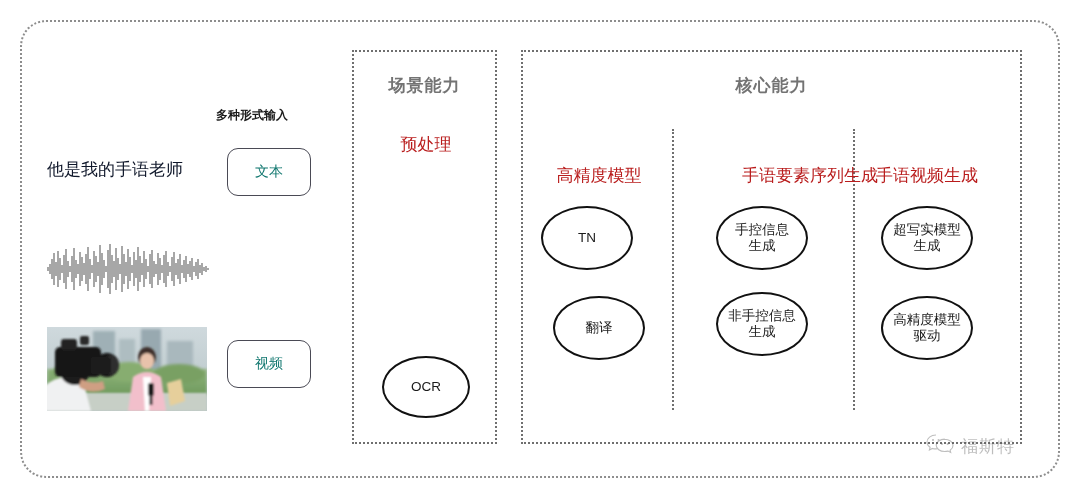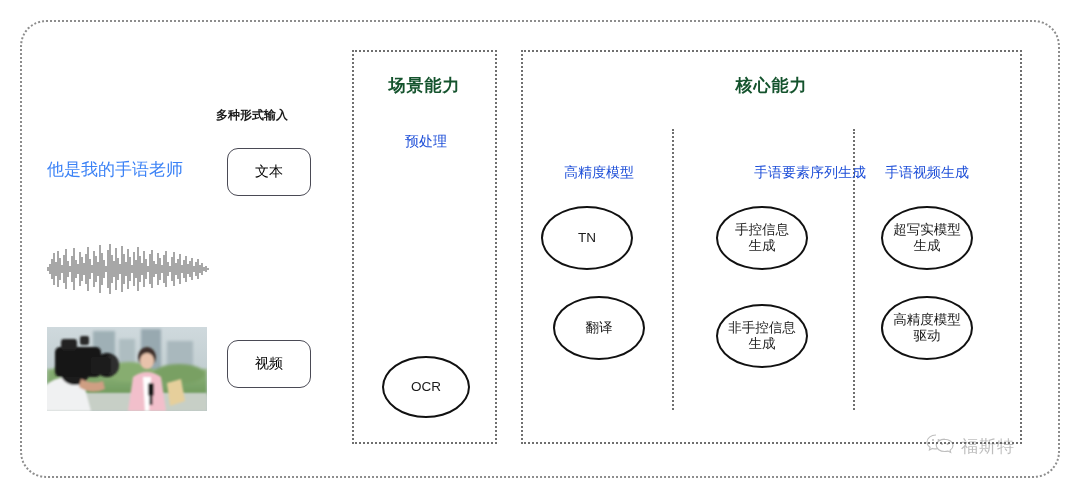--- a/index.html
+++ b/index.html
@@ -49,43 +49,43 @@
     width: 501px;
     height: 394px;
   }
 
   .section-title {
     position: absolute;
     width: 100%;
     text-align: center;
     font-size: 17px;
     font-weight: bold;
-    color: #14532d;
+    color: #737373;
     letter-spacing: 1px;
   }
   #scene-title { top: 22px; }
   #core-title  { top: 22px; }
 
   
   .v-divider {
     position: absolute;
     top: 77px;
     height: 281px;
     width: 0px;
     border-left: 2px dotted #6f6f6f;
   }
   #divider-1 { left: 149px; }
   #divider-2 { left: 330px; }
 
   
   .col-label {
     position: absolute;
     text-align: right;
-    font-size: 14px;
-    color: #1d4ed8;
+    font-size: 17px;
+    color: #b91c1c;
     white-space: nowrap;
     transform: translateX(-50%);
   }
 
   
   .ellipse {
     position: absolute;
     box-sizing: border-box;
     border: 2.4px solid #111111;
     border-radius: 50%;
@@ -111,37 +111,37 @@
     font-size: 12px;
     font-weight: bold;
     color: #1c1c1c;
     white-space: nowrap;
   }
   #sample-text {
     position: absolute;
     left: 47px;
     top: 158px;
     font-size: 17px;
-    color: #3b82f6;
+    color: #0f172a;
     white-space: nowrap;
   }
 
   .pill {
     position: absolute;
     box-sizing: border-box;
     width: 84px;
     height: 48px;
     border: 1.6px solid #4a4a55;
     border-radius: 11px;
     background: #ffffff;
     display: flex;
     align-items: center;
     justify-content: center;
     font-size: 14px;
-    color: #000000;
+    color: #0f766e;
   }
   #pill-text  { left: 227px; top: 148px; }
   #pill-audio { left: 227px; top: 244px; }
   #pill-video { left: 227px; top: 340px; }
 
   
   #waveform {
     position: absolute;
     left: 44px;
     top: 242px;
@@ -361,21 +361,21 @@
     <div class="v-divider" id="divider-1"></div>
     <div class="v-divider" id="divider-2"></div>
 
     <div class="col-label" style="left:76px; top:112px;">高精度模型</div>
     <div class="ellipse tall" style="left:64px; top:154px;">TN</div>
     <div class="ellipse tall" style="left:76px; top:244px;">翻译</div>
 
     <div class="col-label" style="left:239px; top:112px;margin-left:48px;">手语要素序列生成</div>
     <div class="ellipse tall" style="left:239px; top:154px;">手控信息
 生成</div>
-    <div class="ellipse tall" style="left:239px; top:252px;">非手控信息
+    <div class="ellipse tall" style="left:239px; top:240px;">非手控信息
 生成</div>
 
     <div class="col-label" style="left:404px; top:112px;">手语视频生成</div>
     <div class="ellipse tall" style="left:404px; top:154px;">超写实模型
 生成</div>
     <div class="ellipse tall" style="left:404px; top:244px;">高精度模型
 驱动</div>
   </div>
 
   <div id="watermark">

